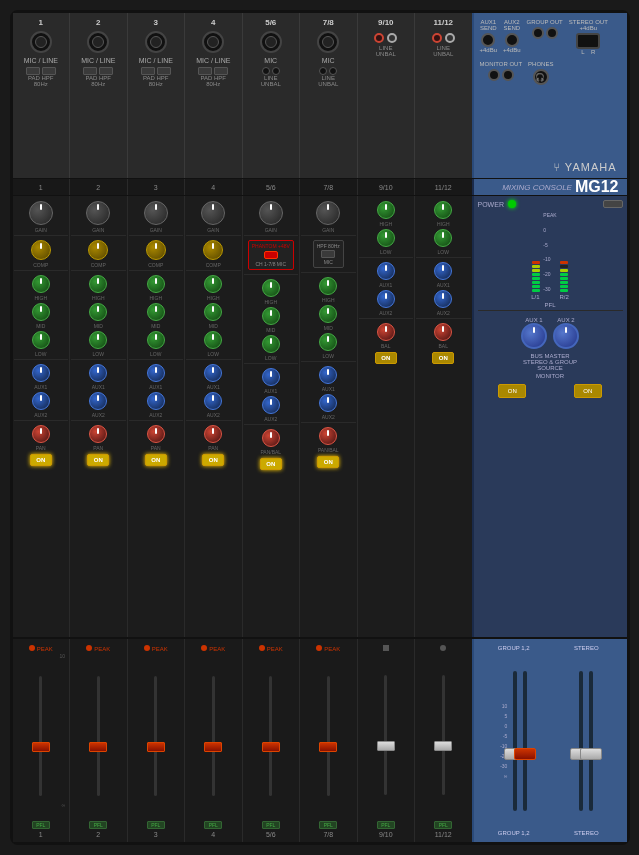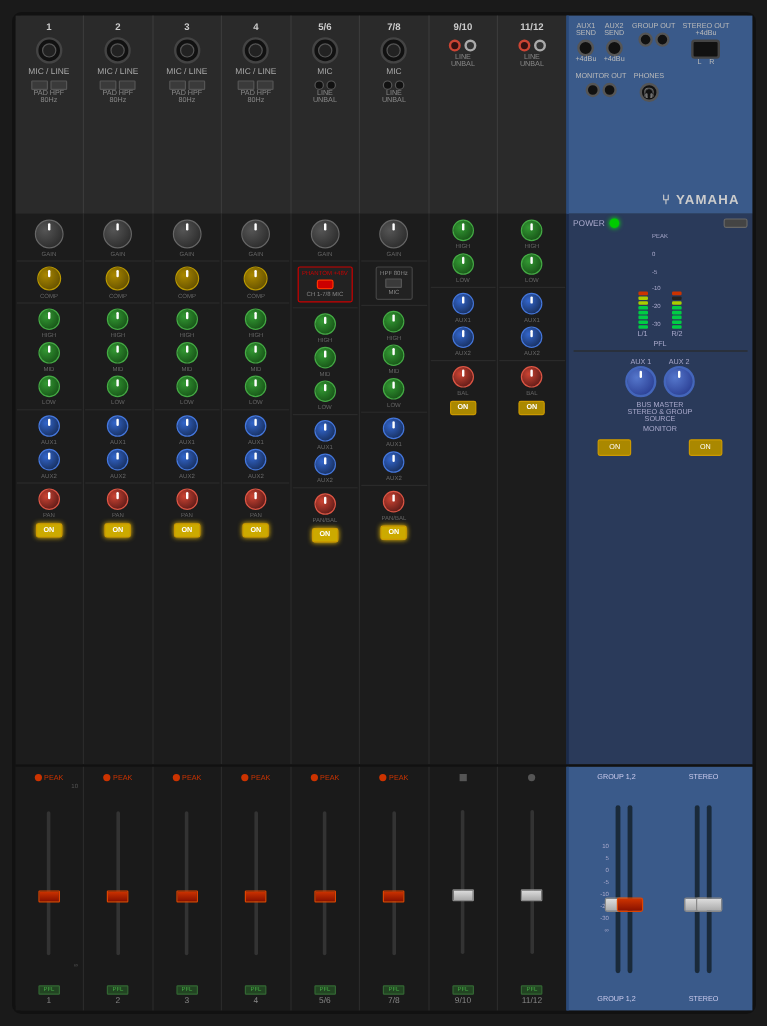--- a/index.html
+++ b/index.html
@@ -77,21 +77,21 @@
       color: #bbb;
       text-align: center;
       margin-bottom: 2px;
     }
     .yamaha-logo {
       position: absolute;
       right: 10px;
       bottom: 5px;
       font-size: 11px;
       color: #ccc;
-      font-weight: bold;
+      font-weight: normal;
       letter-spacing: 1px;
       text-align: center;
     }
     
     .knob {
       border-radius: 50%;
       position: relative;
       margin: 2px auto;
     }
     .knob-gain {
@@ -485,20 +485,36 @@
         </div>
       </div>
 
       <div class="yamaha-logo">
         <span>⑂ </span>
         <span>YAMAHA</span>
       </div>
     </div>
   </div>
 
+  <div style="height:18px;display:flex;background:#181818;border-top:1px solid #111;border-bottom:1px solid #111;">
+    <div style="flex:1;display:flex;">
+      <div style="flex:1;font-size:7px;color:#888;text-align:center;line-height:18px;border-right:1px solid #2a2a2a;">1</div>
+      <div style="flex:1;font-size:7px;color:#888;text-align:center;line-height:18px;border-right:1px solid #2a2a2a;">2</div>
+      <div style="flex:1;font-size:7px;color:#888;text-align:center;line-height:18px;border-right:1px solid #2a2a2a;">3</div>
+      <div style="flex:1;font-size:7px;color:#888;text-align:center;line-height:18px;border-right:1px solid #2a2a2a;">4</div>
+      <div style="flex:1;font-size:7px;color:#888;text-align:center;line-height:18px;border-right:1px solid #2a2a2a;">5/6</div>
+      <div style="flex:1;font-size:7px;color:#888;text-align:center;line-height:18px;border-right:1px solid #2a2a2a;">7/8</div>
+      <div style="flex:1;font-size:7px;color:#888;text-align:center;line-height:18px;border-right:1px solid #2a2a2a;">9/10</div>
+      <div style="flex:1;font-size:7px;color:#888;text-align:center;line-height:18px;">11/12</div>
+    </div>
+    <div style="width:155px;display:flex;align-items:center;justify-content:flex-end;padding-right:8px;border-left:2px solid #1a2a4a;background:#3a5a8a;">
+      <span style="font-size:8px;color:#aac;font-style:italic;">MIXING CONSOLE</span>
+      <span style="font-size:16px;color:#fff;font-weight:bold;margin-left:3px;">MG12</span>
+    </div>
+  </div>
 
   <div style="flex:1;display:flex;min-height:0;">
 
     <div style="flex:1;display:flex;overflow:hidden;">
 
       <div class="ch-strip">
         <div class="knob knob-gain">
             <div class="knob-indicator"></div>
           </div>
         <span class="eq-label">GAIN</span>

